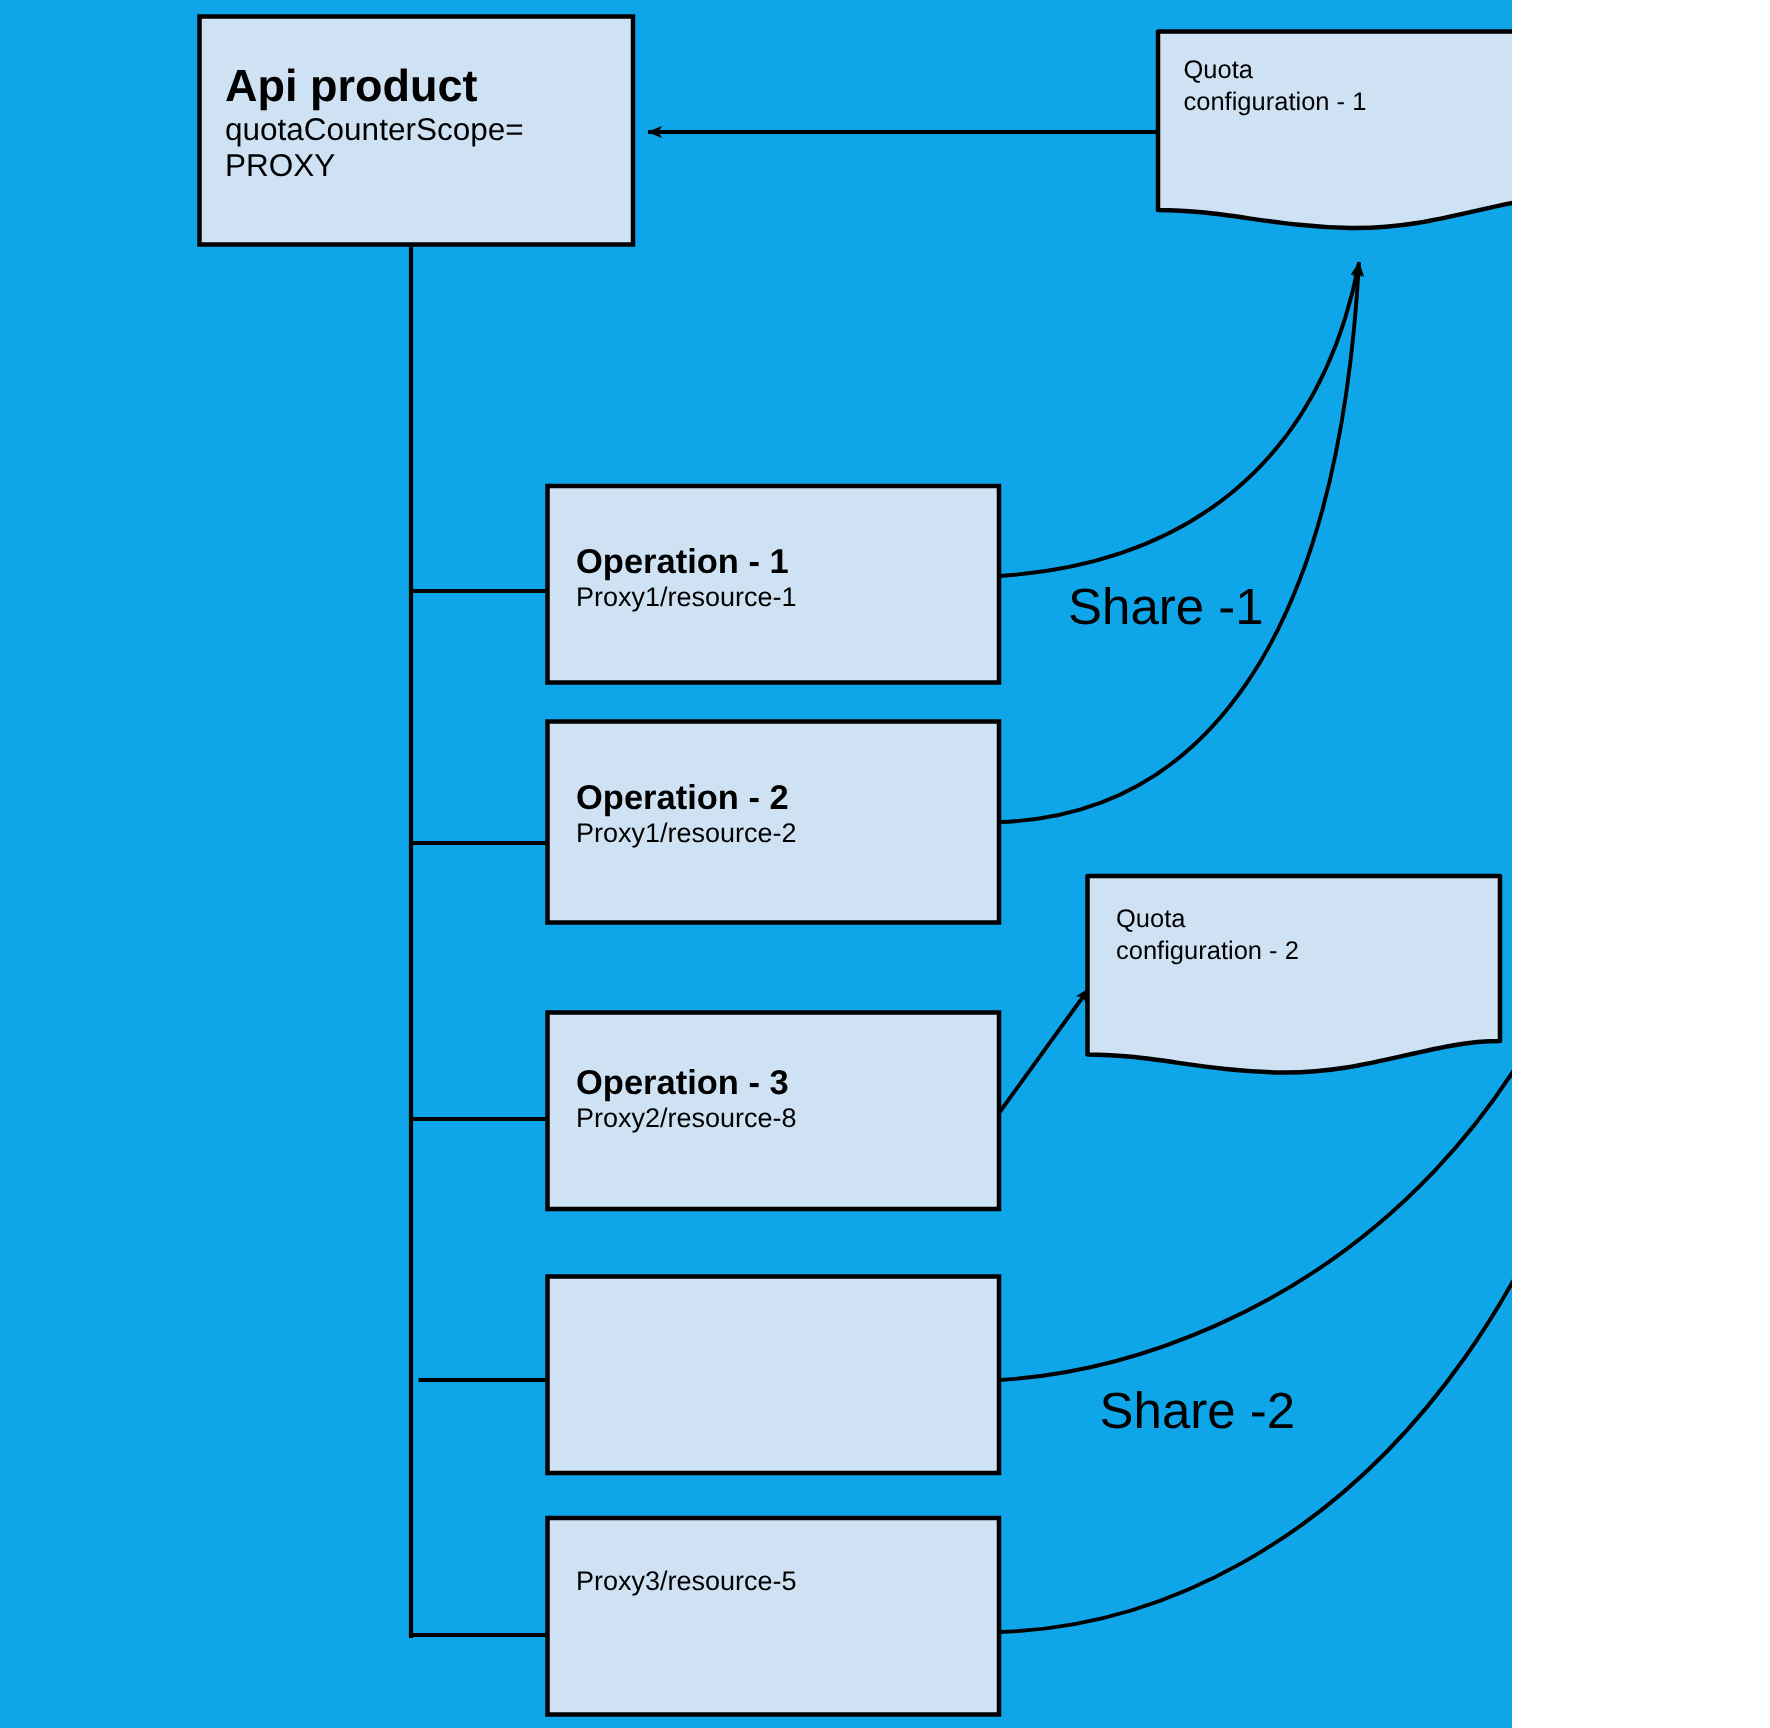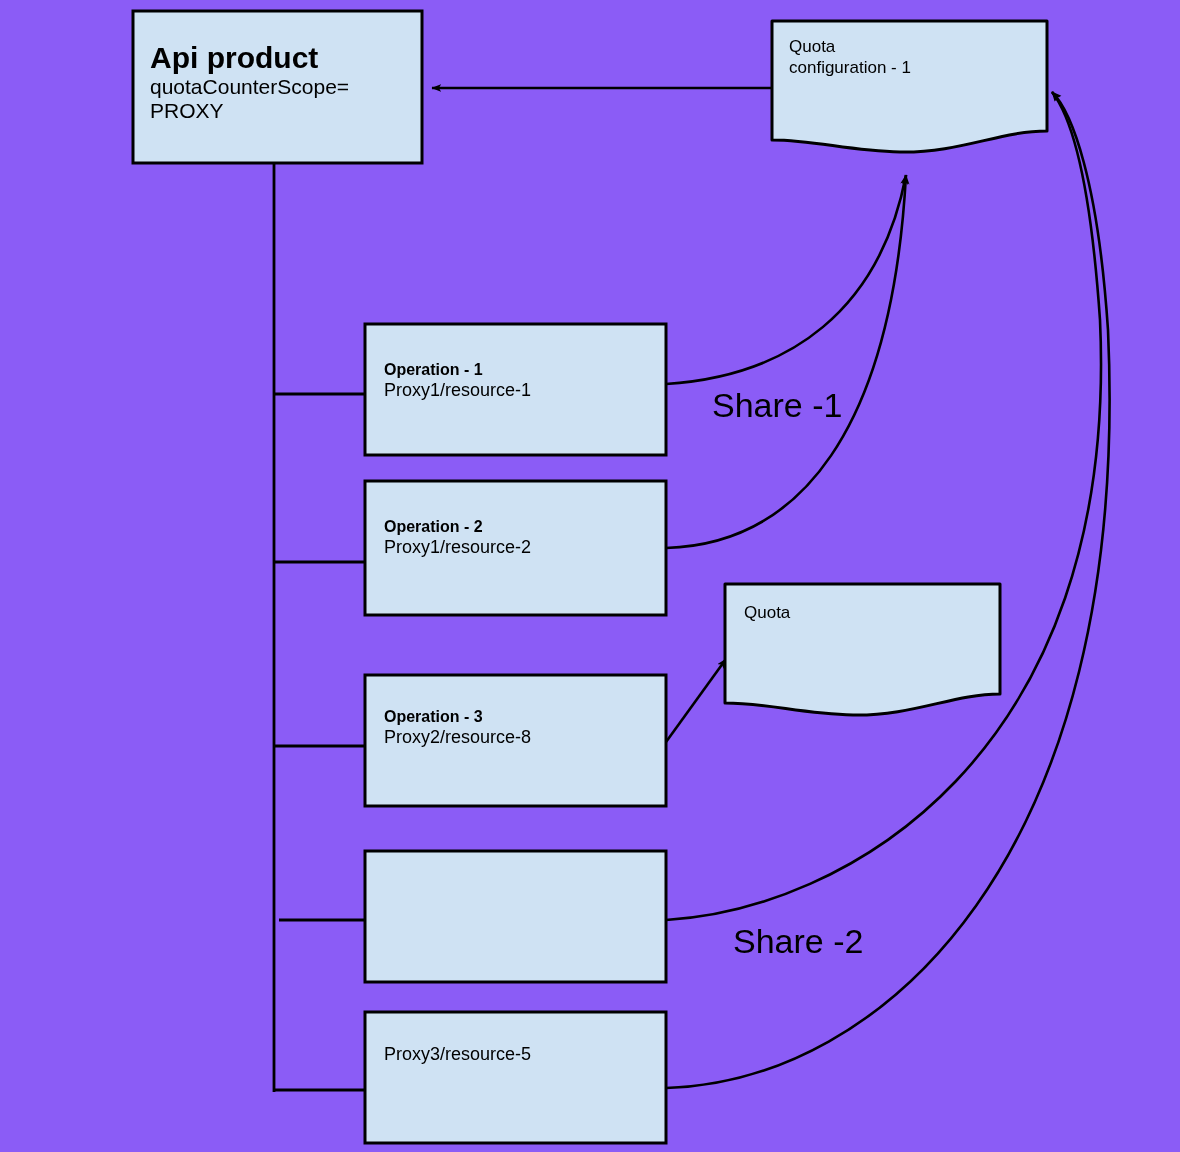--- a/index.html
+++ b/index.html
@@ -2,43 +2,43 @@
 <html><head>
 <meta charset="utf-8">
 <style>
   html, body {
     margin: 0;
     padding: 0;
     background: #ffffff;
   }
   #canvas {
     position: relative;
-    width: 1180px;
+    width: 1008px;
     height: 1152px;
-    background: #8b5cf6;
+    background: #0ea5e9;
     overflow: hidden;
     font-family: "Liberation Sans", sans-serif;
   }
   svg.layer {
     position: absolute;
     left: 0;
     top: 0;
     width: 1180px;
     height: 1152px;
   }
   svg.layer.edges { z-index: 1; }
   svg.layer.nodes { z-index: 2; }
   .node-label {
     position: absolute;
     z-index: 3;
     pointer-events: none;
   }
   .node-label .title {
     font-weight: bold;
-    font-size: 16px;
+    font-size: 23px;
     color: #000000;
     line-height: 1.18;
     white-space: nowrap;
   }
   .node-label .title.big {
     font-size: 30px;
   }
   .node-label .sub {
     font-weight: normal;
     font-size: 18px;
@@ -122,20 +122,21 @@
     <div class="sub small">PROXY</div>
   </div>
 
   <div class="doc-label" style="left:789px; top:37px;">
     <div>Quota</div>
     <div>configuration - 1</div>
   </div>
 
   <div class="doc-label" style="left:744px; top:603px;">
     <div>Quota</div>
+    <div>configuration - 2</div>
   </div>
 
   <div class="node-label" style="left:384px; top:361px;">
     <div class="title">Operation - 1</div>
     <div class="sub">Proxy1/resource-1</div>
   </div>
 
   <div class="node-label" style="left:384px; top:518px;">
     <div class="title">Operation - 2</div>
     <div class="sub">Proxy1/resource-2</div>

